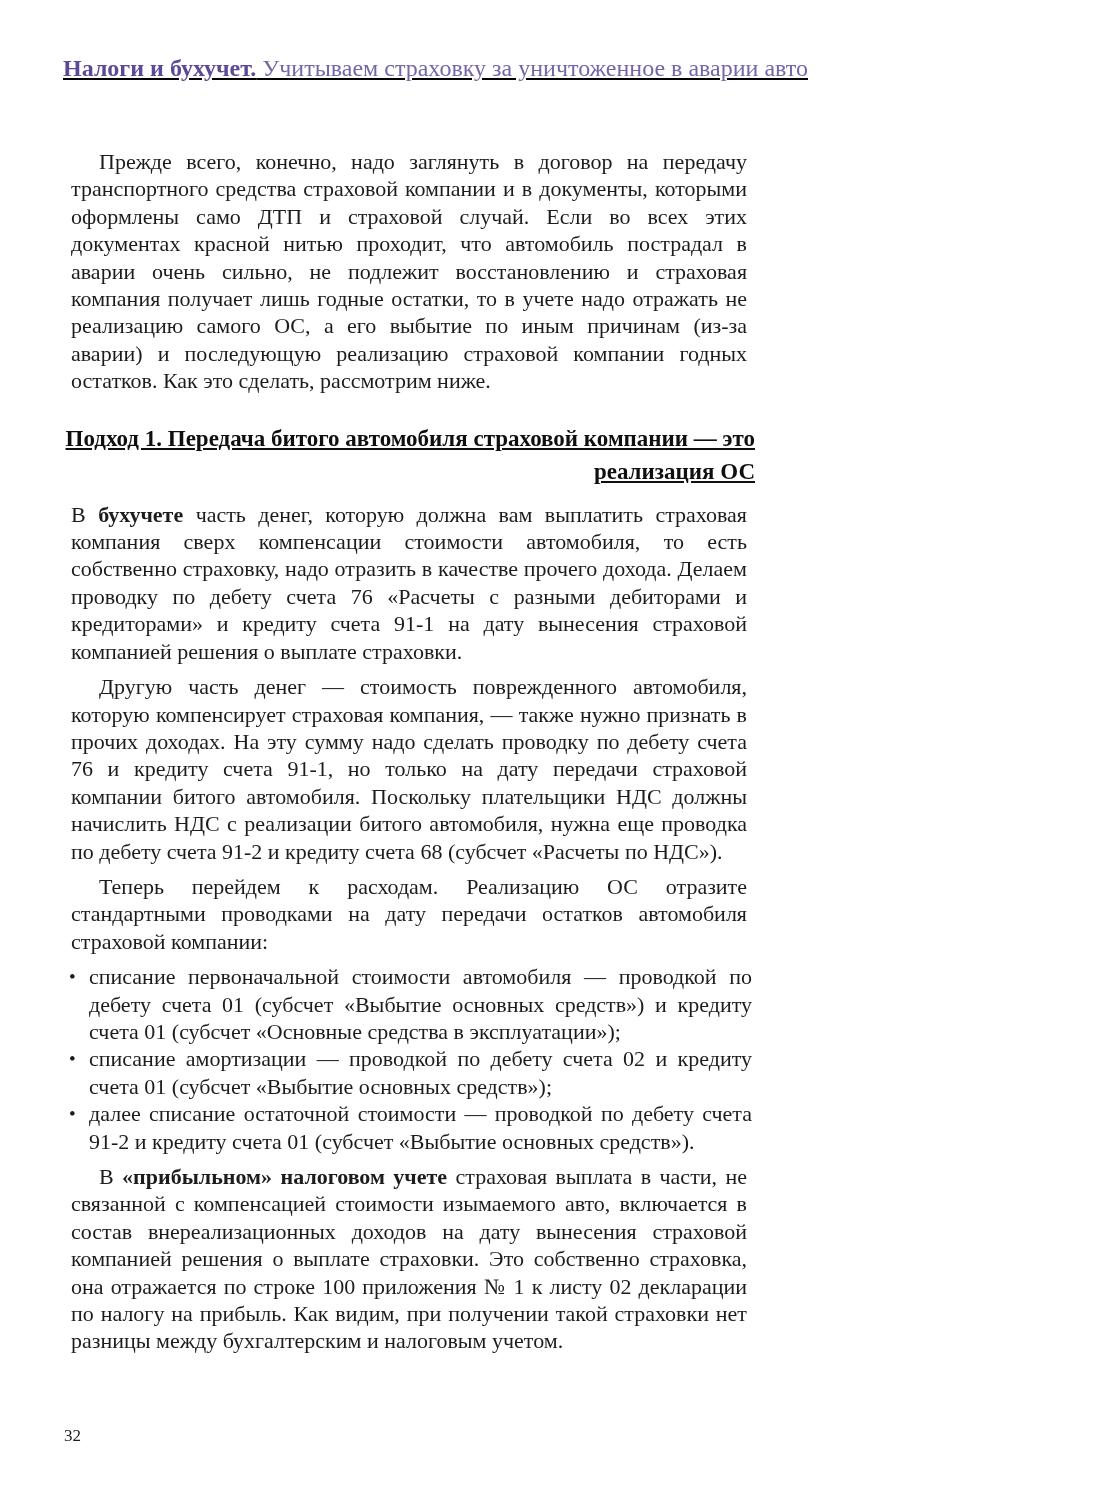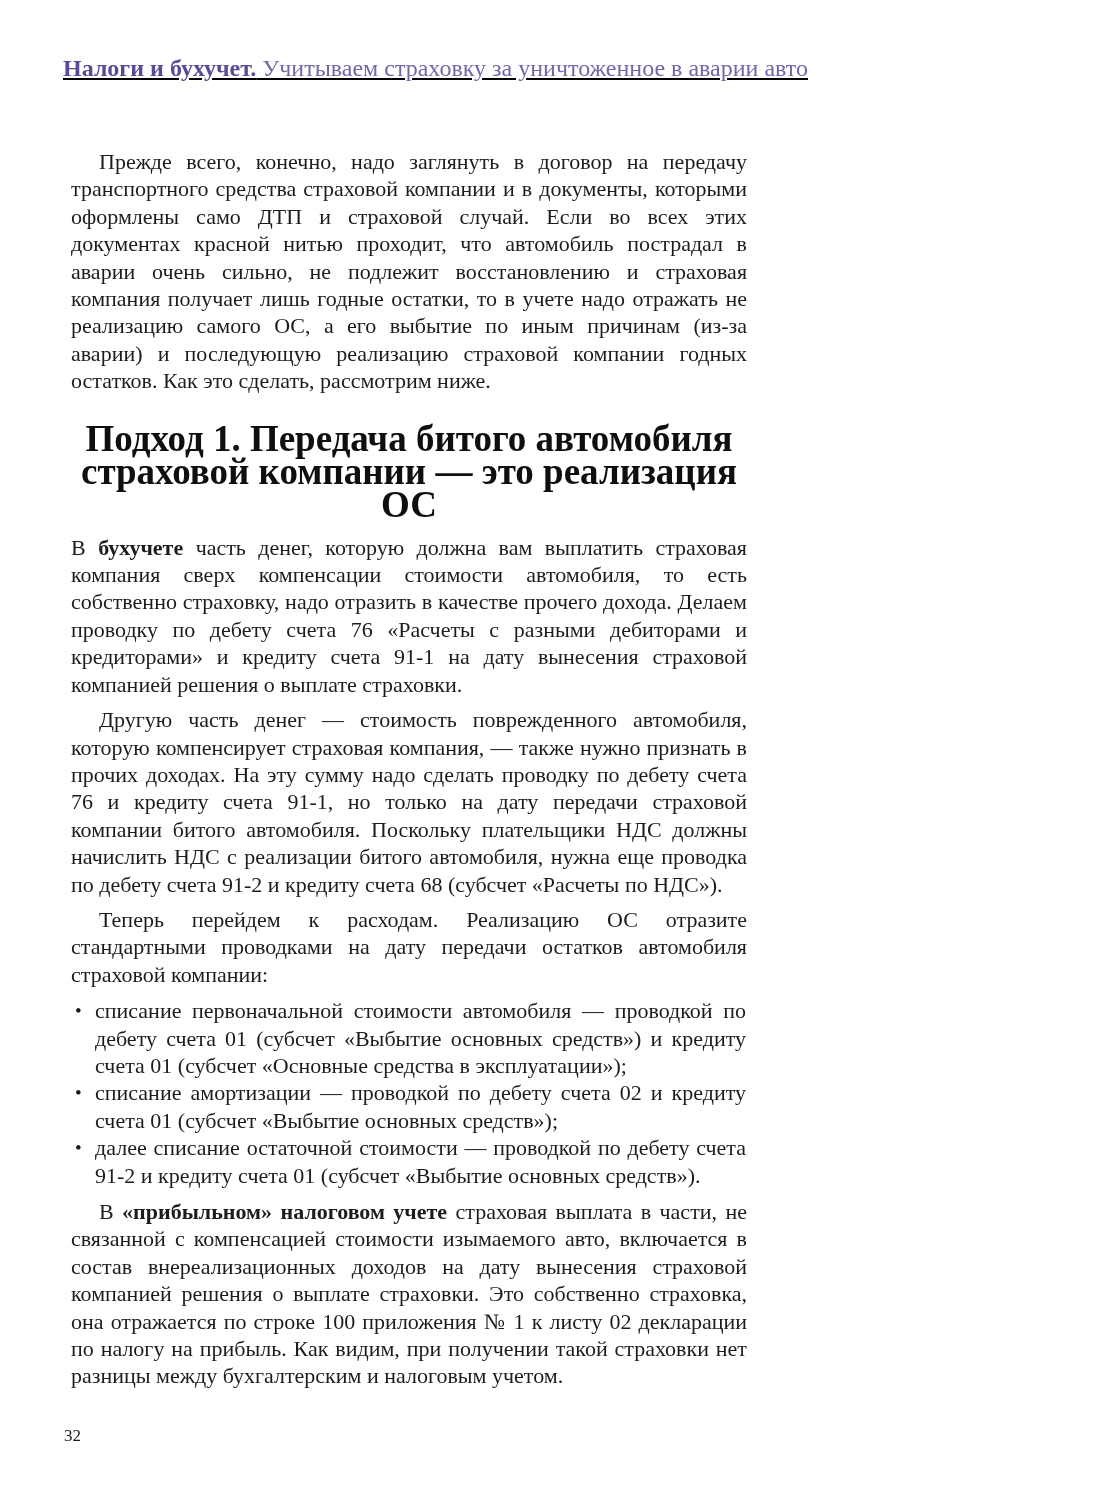--- a/index.html
+++ b/index.html
@@ -44,31 +44,32 @@
     -webkit-hyphens: auto;
   }
   .content p {
     margin: 8px;
     text-indent: 28px;
   }
   .content p.no-indent {
     text-indent: 0;
   }
   h2.section-heading {
-    font-size: 37px;
+    font-size: 23px;
     line-height: 33px;
     font-weight: bold;
     color: #0f0f0f;
     margin: 27px 0 13px 0;
-    text-align: center;
+    text-align: right;
     hyphens: none;
+    text-decoration: underline;
     -webkit-hyphens: none;
   }
   ul.bullet-list {
-    margin: 9px;
+    margin: 3px;
     padding: 0;
     list-style: none;
   }
   ul.bullet-list li {
     position: relative;
     padding-left: 23px;
   }
   ul.bullet-list li::before {
     content: "\2022";
     position: absolute;

